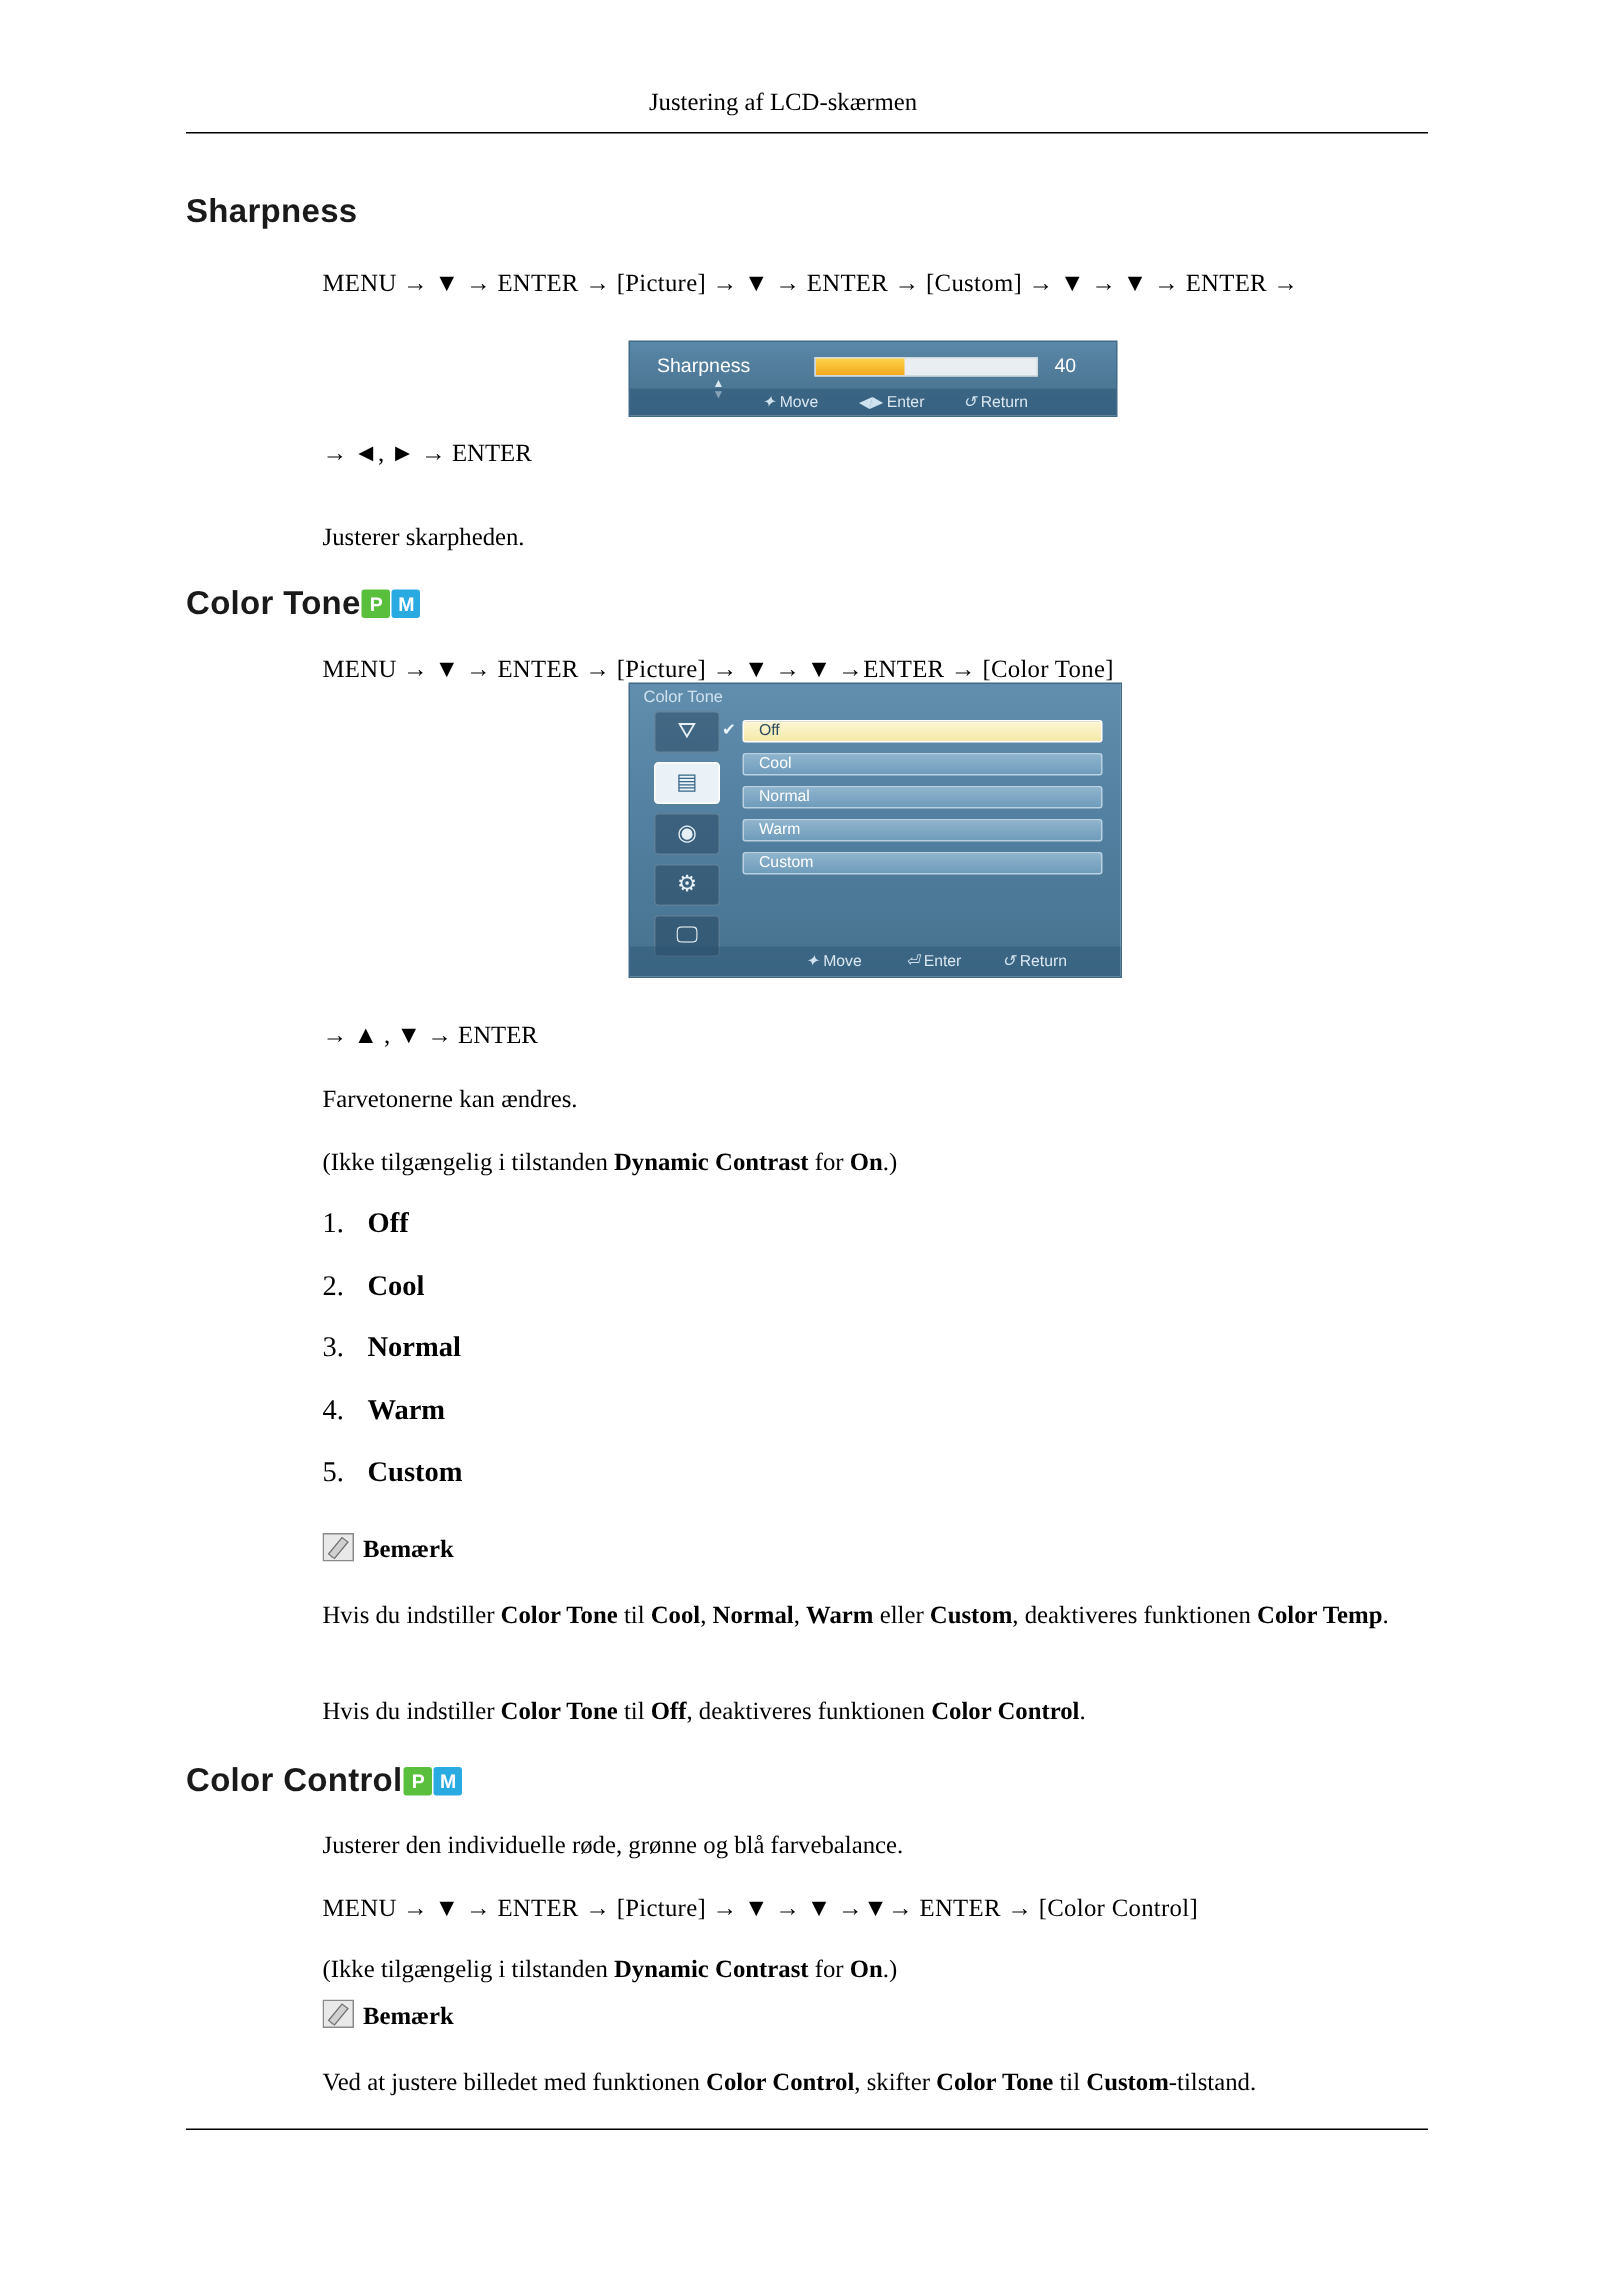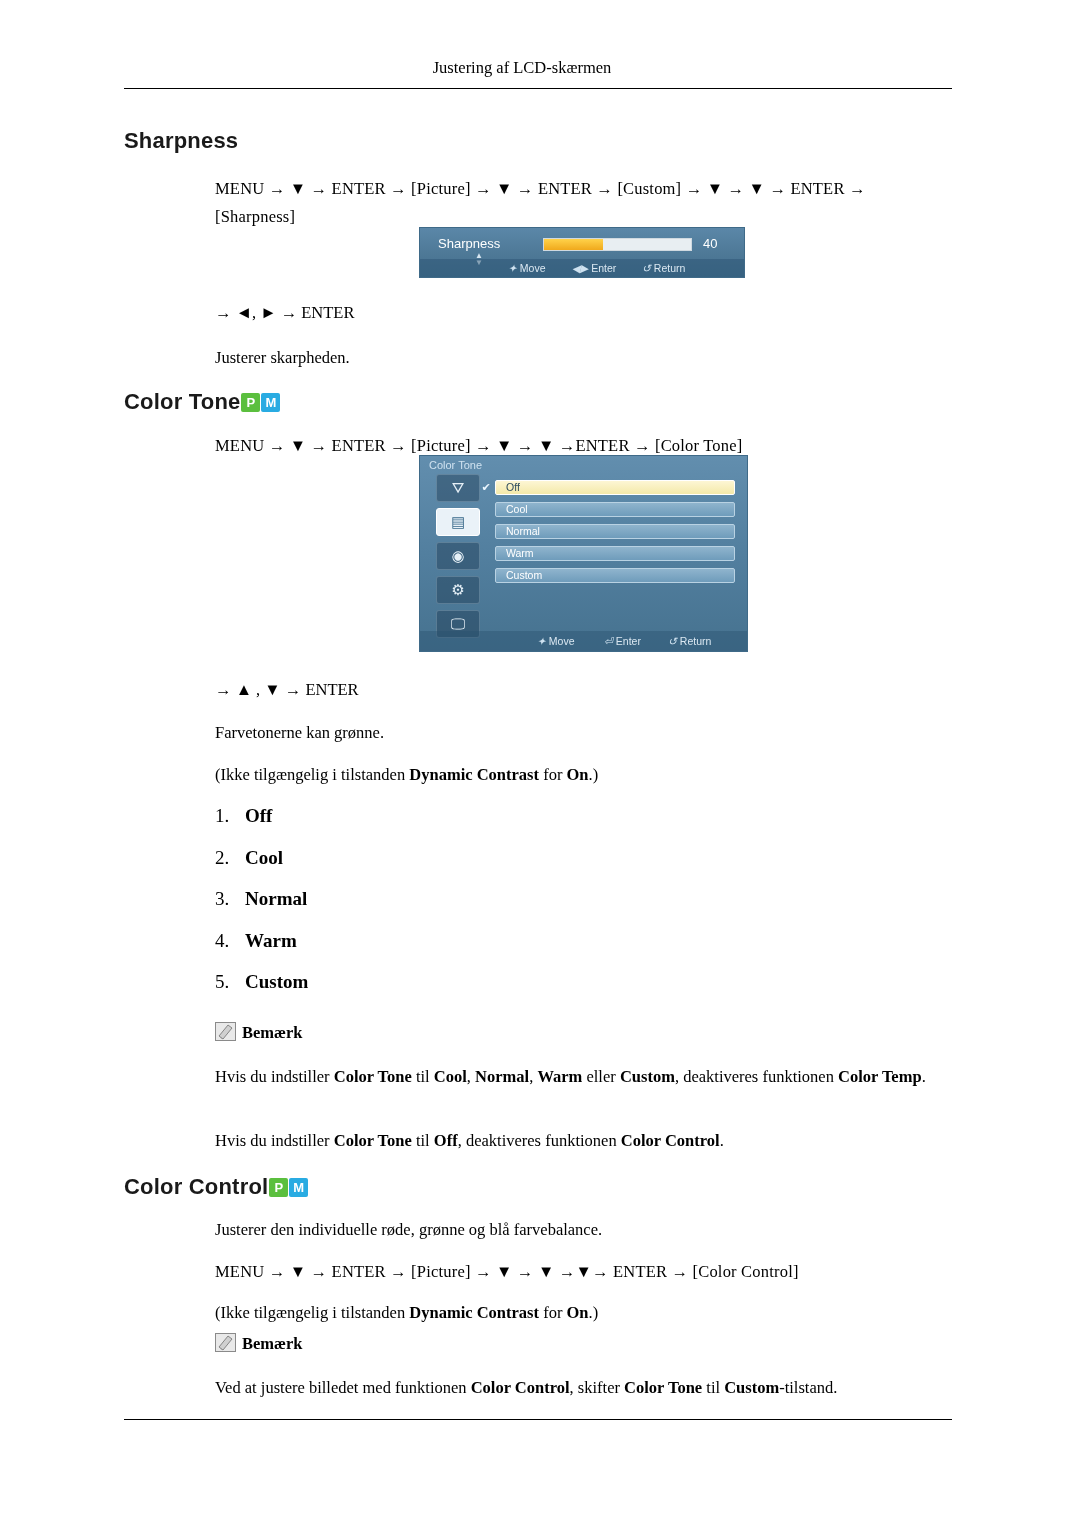--- a/index.html
+++ b/index.html
@@ -297,38 +297,37 @@
 
 <div class="page">
 
   <div class="header">Justering af LCD-skærmen</div>
   <div class="header-rule"></div>
 
   <h2 class="section" style="left:124px; top:128px;">Sharpness</h2>
 
   <div class="menupath" style="left:215px; top:175px; width:760px;">
     <div>MENU → ▼ → ENTER → [Picture] → ▼ → ENTER → [Custom] → ▼ → ▼ → ENTER →</div>
-    <div>[Sharpness]</div>
   </div>
 
   <div class="osd-sharp">
     <div class="label">Sharpness</div>
     <div class="updown">▲<br>▼</div>
     <div class="slider-track">
       <div class="slider-fill" style="width: 58.8px;"></div>
     </div>
     <div class="value">40</div>
     <div class="footbar">
       <span class="f-move"><em class="glyph">✦</em><i style="font-style:normal">Move</i></span>
       <span class="f-adj"><em class="glyph">◀▶</em><i style="font-style:normal">Enter</i></span>
       <span class="f-ret"><em class="glyph">↺</em><i style="font-style:normal">Return</i></span>
     </div>
   </div>
 
-  <div class="arrowline" style="left:215px; top:303px;">→ ◄, ► → ENTER</div>
+  <div class="arrowline" style="left:215px; top:292px;">→ ◄, ► → ENTER</div>
   <div class="para" style="left:215px; top:345px;">Justerer skarpheden.</div>
 
   <h2 class="section" style="left:124px; top:387px;">
     <span>Color Tone</span><span class="pm-badges"><span class="badge p">P</span><span class="badge m">M</span></span>
   </h2>
 
   <div class="menupath" style="left:215px; top:432px; width:800px;">MENU → ▼ → ENTER → [Picture] → ▼ → ▼ →ENTER → [Color Tone]</div>
 
   <div class="osd-tone">
     <div class="title">Color Tone</div>
@@ -360,21 +359,21 @@
     </div>
 
     <div class="footbar">
       <span class="t-move"><em class="glyph">✦</em><i style="font-style:normal">Move</i></span>
       <span class="t-enter"><em class="glyph">⏎</em><i style="font-style:normal">Enter</i></span>
       <span class="t-ret"><em class="glyph">↺</em><i style="font-style:normal">Return</i></span>
     </div>
   </div>
 
   <div class="arrowline" style="left:215px; top:680px;">→ ▲ , ▼ → ENTER</div>
-  <div class="para" style="left:215px; top:720px;">Farvetonerne kan grønne.</div>
+  <div class="para" style="left:215px; top:720px;">Farvetonerne kan ændres.</div>
 
   <div class="para" style="left:215px; top:762px; width:760px;">
     <span>(Ikke tilgængelig i tilstanden </span><b>Dynamic Contrast</b><span> for </span><b>On</b><span>.)</span>
   </div>
 
   <div class="list-item" style="left:215px; top:805px;"><span class="num">1.</span><span class="val">Off</span></div>
   <div class="list-item" style="left:215px; top:847px;"><span class="num">2.</span><span class="val">Cool</span></div>
   <div class="list-item" style="left:215px; top:888px;"><span class="num">3.</span><span class="val">Normal</span></div>
   <div class="list-item" style="left:215px; top:930px;"><span class="num">4.</span><span class="val">Warm</span></div>
   <div class="list-item" style="left:215px; top:971px;"><span class="num">5.</span><span class="val">Custom</span></div>

